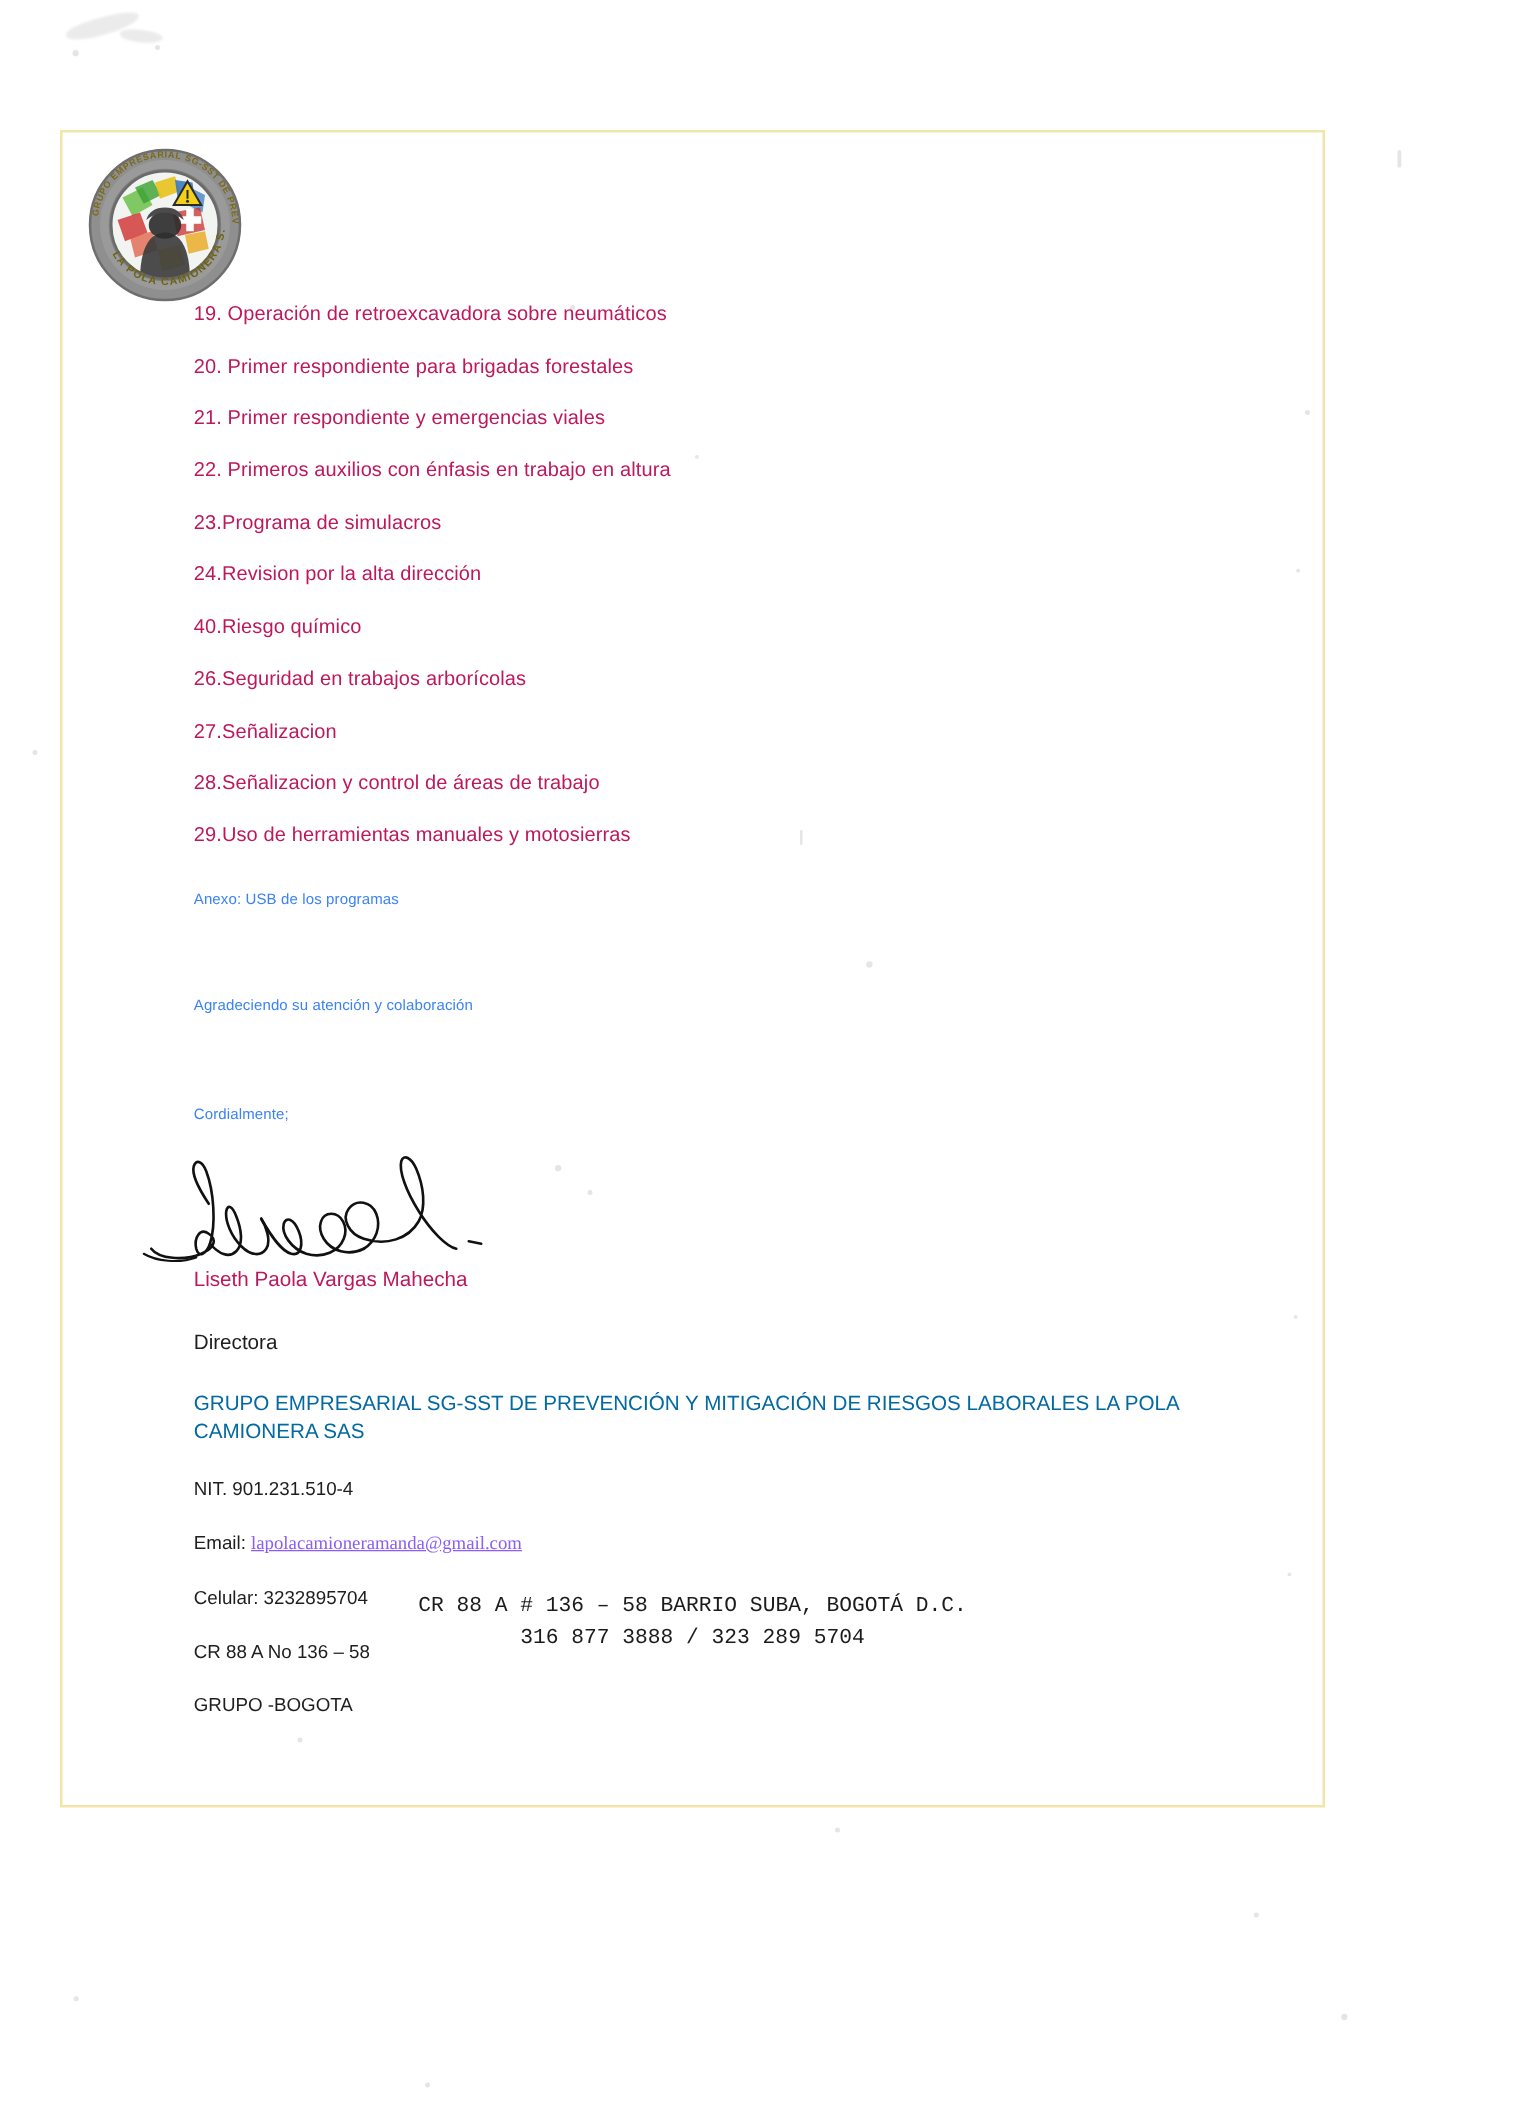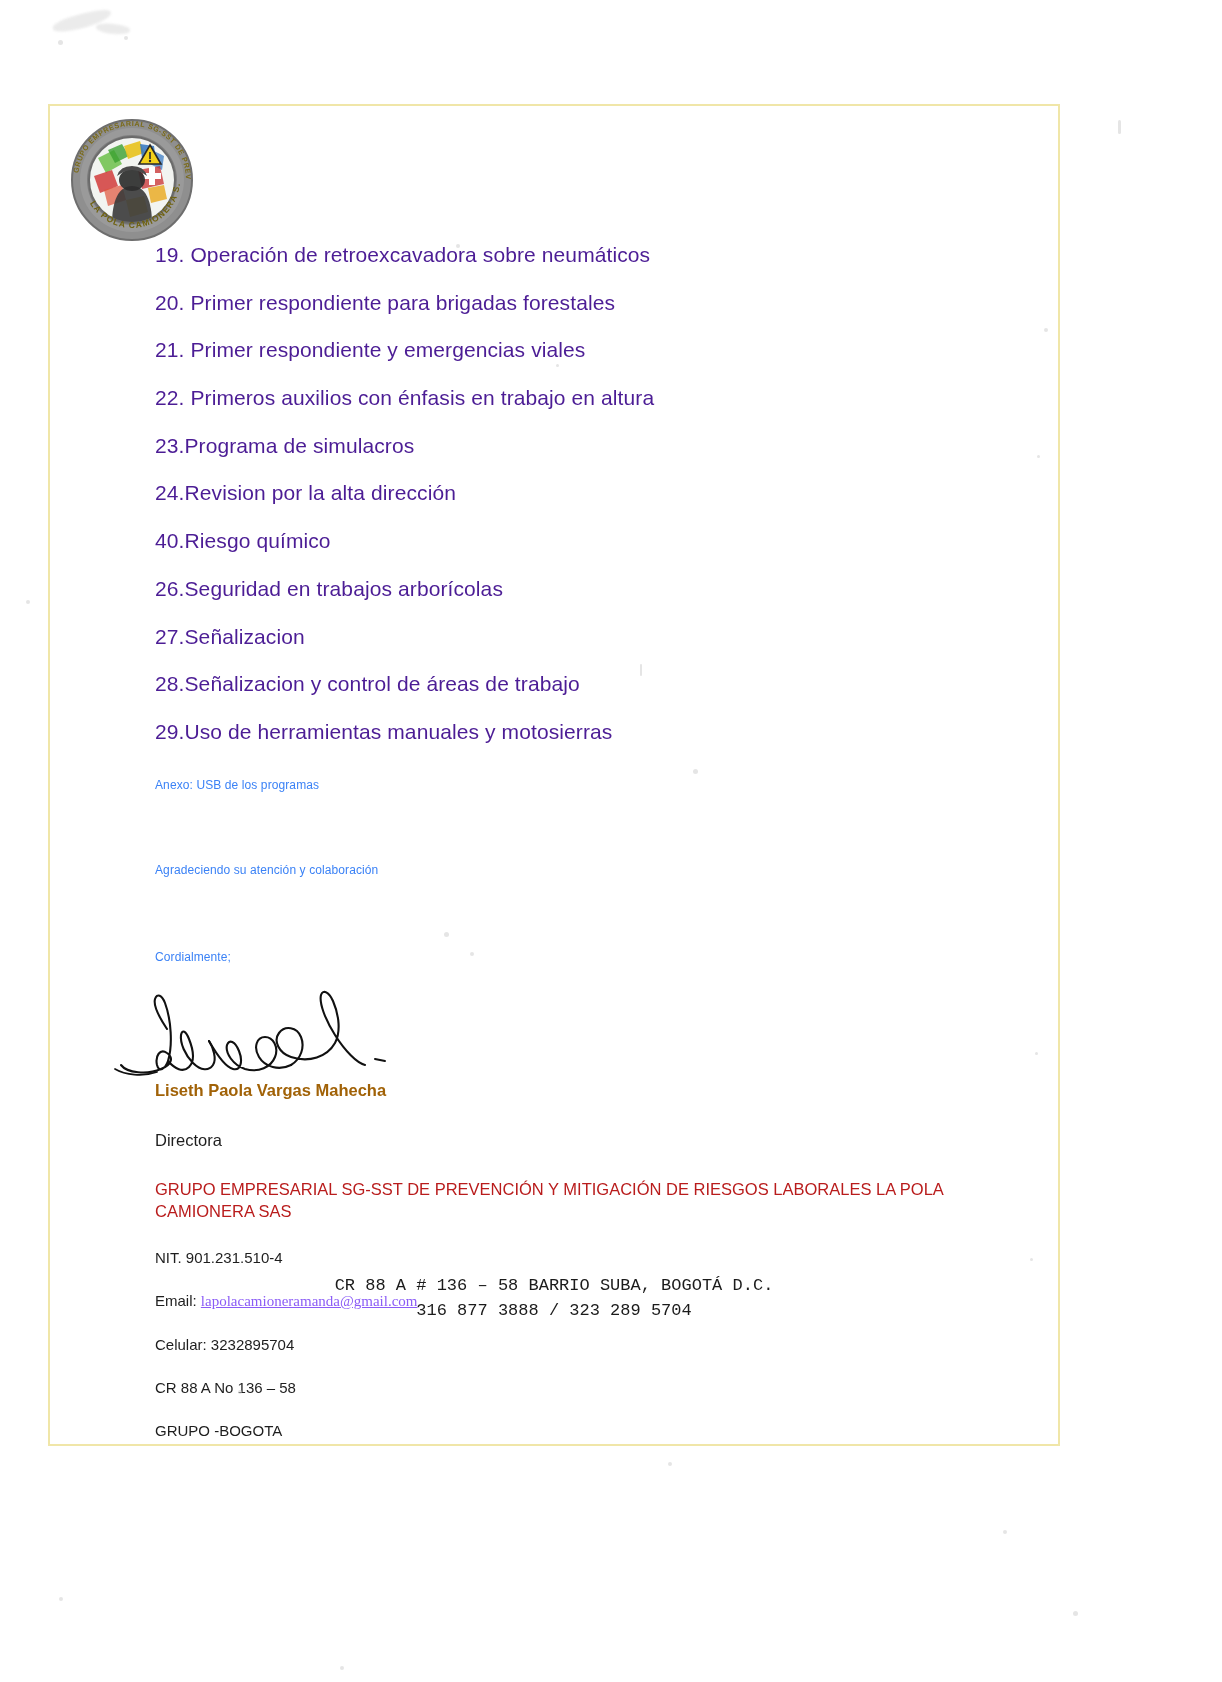--- a/index.html
+++ b/index.html
@@ -68,25 +68,25 @@
 
   
   .content {
     position: absolute;
     left: 105px;
     top: 136px;
     width: 860px;
   }
 
   .list-item {
-    font-size: 21px;
+    font-size: 16px;
     line-height: 1.2;
     margin: 0 0 22.5px 0;
     letter-spacing: .1px;
-    color: #4c1d95;
+    color: #be185d;
   }
 
   .para {
     font-size: 12px;
     line-height: 1.25;
     margin: 0;
     color: #3b82f6;
     letter-spacing: .1px;
   }
 
@@ -100,33 +100,32 @@
     margin-top: 8px;
     margin-left: -42px;
     width: 400px;
     height: 108px;
   }
   .signature svg { display: block; }
 
   .sig-name {
     font-size: 16.5px;
     margin: 0;
-    color: #a16207;
-    font-weight: bold;
+    color: #be185d;
   }
   .sig-role {
     font-size: 16.5px;
     margin: 31px 0 0 0;
     color: #1e1e1e;
   }
   .company {
     font-size: 16.5px;
     line-height: 1.35;
     margin: 28px 0 0 0;
-    color: #b91c1c;
+    color: #0369a1;
     max-width: 860px;
   }
   .detail {
     font-size: 15px;
     margin: 26px 0 0 0;
     color: #1e1e1e;
   }
   .email-link {
     color: #8b5cf6;
     text-decoration: underline;

